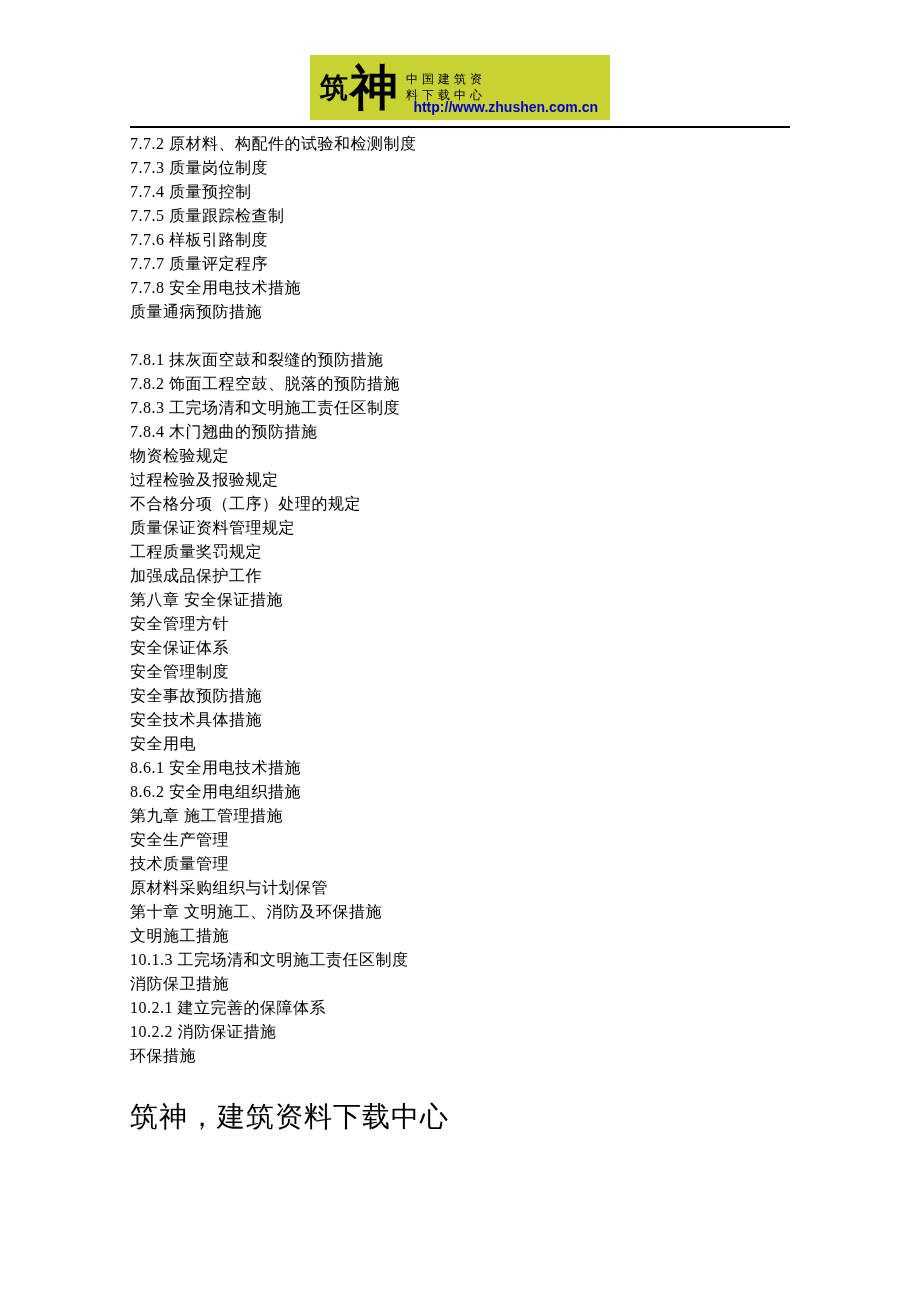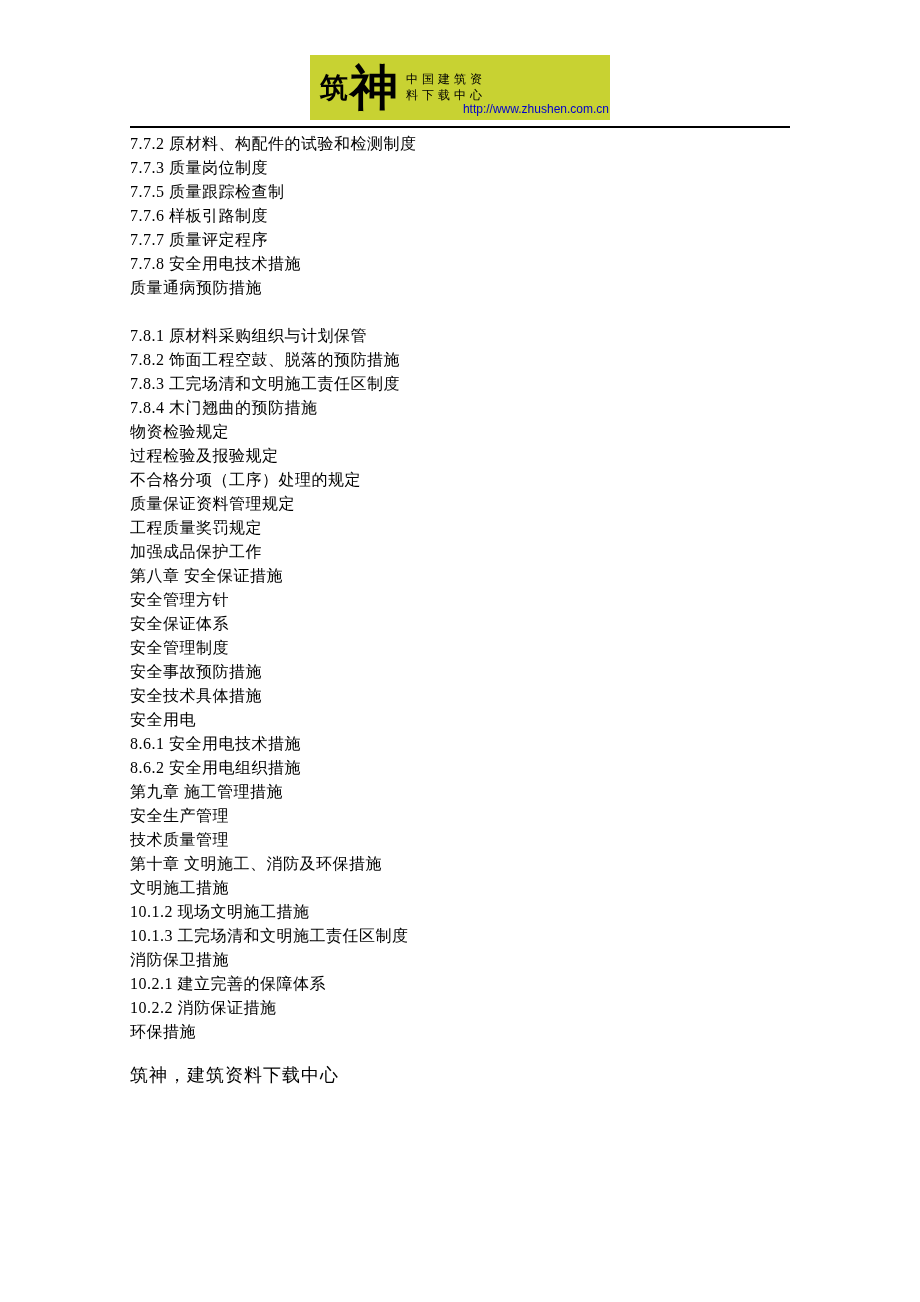--- a/index.html
+++ b/index.html
@@ -56,39 +56,40 @@
     .vert-col {
       display: flex;
       flex-direction: column;
       font-size: 12px;
       line-height: 1.3;
       font-family: "SimHei", sans-serif;
     }
     .logo-url {
       position: absolute;
       bottom: 2px;
-      right: 1px;
-      font-size: 12px;
+      right: 12px;
+      font-size: 14px;
       color: #0000cc;
       font-family: Arial, sans-serif;
+      font-weight: bold;
     }
     .divider {
       border-top: 2px solid #000;
       margin-bottom: 4px;
     }
     .content-line {
       white-space: nowrap;
       letter-spacing: 0.5px;
     }
     .spacer {
       height: 24px;
     }
     .footer-text {
-      font-size: 18px;
-      margin-top: 18px;
+      font-size: 28px;
+      margin-top: 28px;
       letter-spacing: 1px;
     }
   </style>
 </head>
 <body>
 
 <div class="header">
   <div class="logo-block">
     <div class="logo-left">
       <span class="logo-zhu">筑</span>
@@ -118,27 +119,28 @@
     </div>
     <div class="logo-url">http://www.zhushen.com.cn</div>
   </div>
 </div>
 
 <div class="divider"></div>
 
 <div class="content">
   <div class="content-line">7.7.2 原材料、构配件的试验和检测制度</div>
   <div class="content-line">7.7.3 质量岗位制度</div>
+  <div class="content-line">7.7.4 质量预控制</div>
   <div class="content-line">7.7.5 质量跟踪检查制</div>
   <div class="content-line">7.7.6 样板引路制度</div>
   <div class="content-line">7.7.7 质量评定程序</div>
   <div class="content-line">7.7.8 安全用电技术措施</div>
   <div class="content-line">质量通病预防措施</div>
   <div class="spacer"></div>
-  <div class="content-line">7.8.1 原材料采购组织与计划保管</div>
+  <div class="content-line">7.8.1 抹灰面空鼓和裂缝的预防措施</div>
   <div class="content-line">7.8.2 饰面工程空鼓、脱落的预防措施</div>
   <div class="content-line">7.8.3 工完场清和文明施工责任区制度</div>
   <div class="content-line">7.8.4 木门翘曲的预防措施</div>
   <div class="content-line">物资检验规定</div>
   <div class="content-line">过程检验及报验规定</div>
   <div class="content-line">不合格分项（工序）处理的规定</div>
   <div class="content-line">质量保证资料管理规定</div>
   <div class="content-line">工程质量奖罚规定</div>
   <div class="content-line">加强成品保护工作</div>
   <div class="content-line">第八章  安全保证措施</div>
@@ -146,23 +148,23 @@
   <div class="content-line">安全保证体系</div>
   <div class="content-line">安全管理制度</div>
   <div class="content-line">安全事故预防措施</div>
   <div class="content-line">安全技术具体措施</div>
   <div class="content-line">安全用电</div>
   <div class="content-line">8.6.1 安全用电技术措施</div>
   <div class="content-line">8.6.2 安全用电组织措施</div>
   <div class="content-line">第九章  施工管理措施</div>
   <div class="content-line">安全生产管理</div>
   <div class="content-line">技术质量管理</div>
+  <div class="content-line">原材料采购组织与计划保管</div>
   <div class="content-line">第十章  文明施工、消防及环保措施</div>
   <div class="content-line">文明施工措施</div>
-  <div class="content-line">10.1.2  现场文明施工措施</div>
   <div class="content-line">10.1.3 工完场清和文明施工责任区制度</div>
   <div class="content-line">消防保卫措施</div>
   <div class="content-line">10.2.1 建立完善的保障体系</div>
   <div class="content-line">10.2.2 消防保证措施</div>
   <div class="content-line">环保措施</div>
 </div>
 
 <div class="footer-text">筑神，建筑资料下载中心</div>
 
 </body></html>

